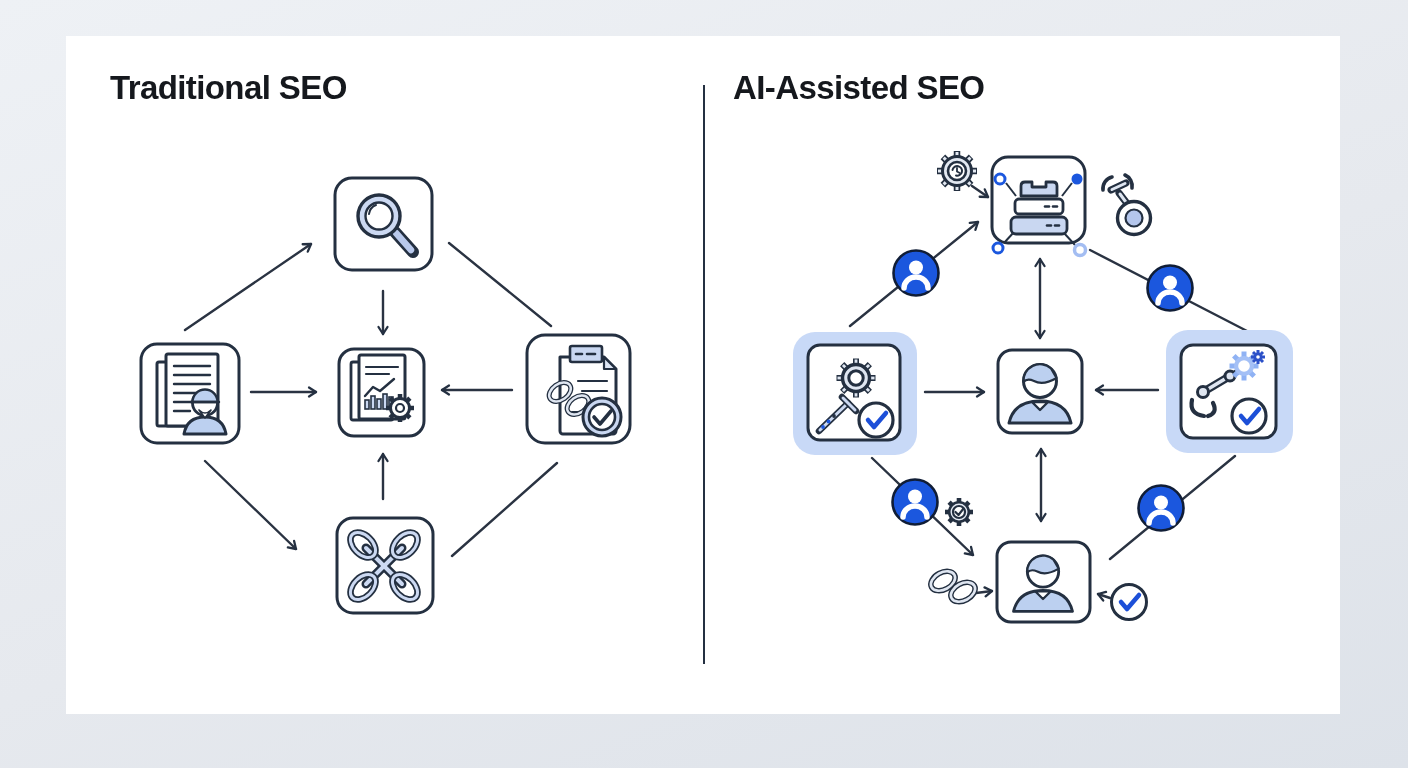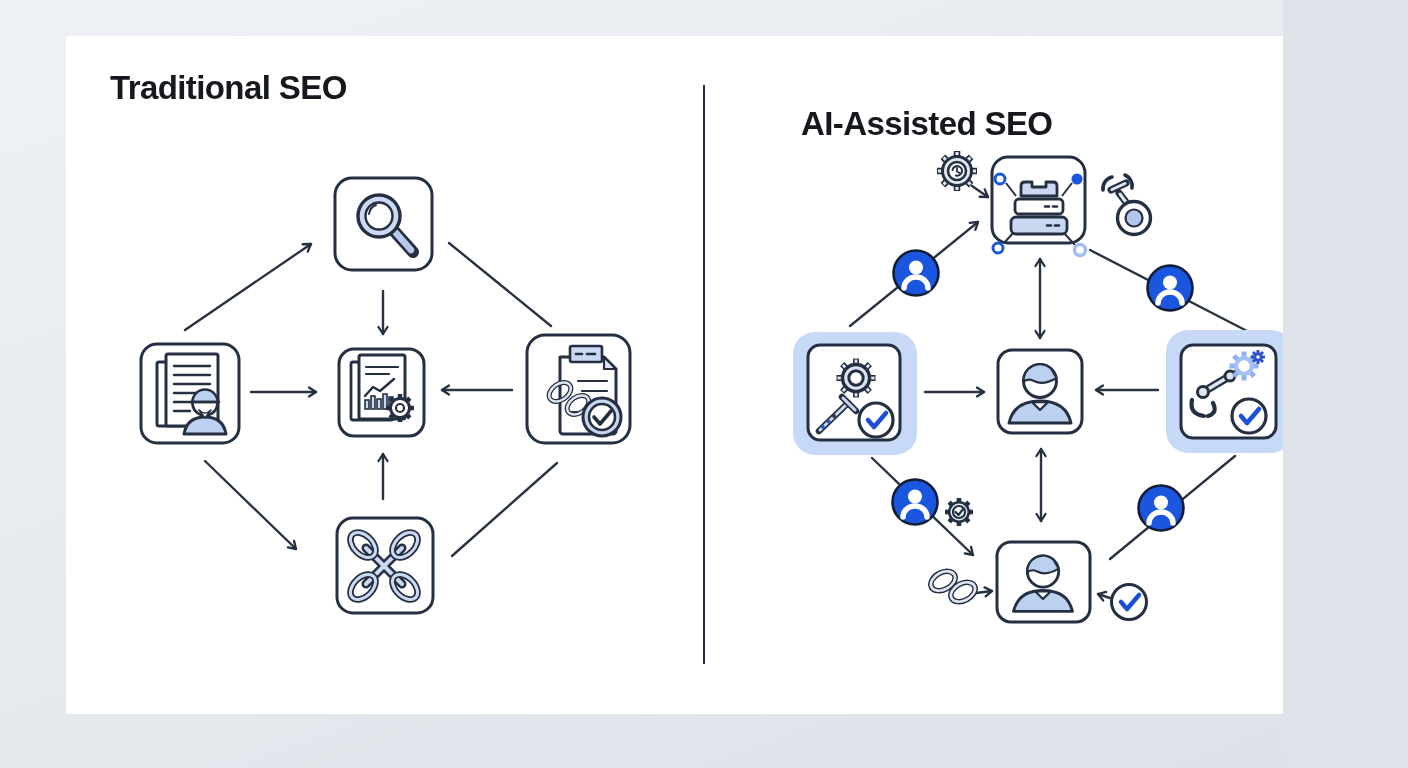--- a/index.html
+++ b/index.html
@@ -1,23 +1,23 @@
 <!DOCTYPE html>
 <html><head>
 <meta charset="utf-8">
 <style>
   html,body{margin:0;padding:0;background:#dfe3e9;}
-  .stage{position:relative;width:1283px;height:768px;overflow:hidden;
+  .stage{position:relative;width:1408px;height:768px;overflow:hidden;
          background:linear-gradient(160deg,#eef1f5 0%,#e6e9ee 55%,#dde2e9 100%);
          font-family:"Liberation Sans", sans-serif;}
   .card{position:absolute;left:66px;top:36px;width:1274px;height:678px;background:#ffffff;}
   .panel-title{position:absolute;top:71px;font-size:33px;line-height:1.05;font-weight:700;
                color:#15181d;letter-spacing:-0.6px;white-space:nowrap;}
   #title-left{left:110px;}
-  #title-right{left:801px;margin-top:36px;}
+  #title-right{left:733px;}
   svg.art{position:absolute;left:0;top:0;width:1408px;height:768px;}
 </style>
 </head>
 <body>
 
 <div class="stage">
   <div class="card"></div>
 
   <svg class="art" viewBox="0 0 1408 768" xmlns="http://www.w3.org/2000/svg">
     <defs>

